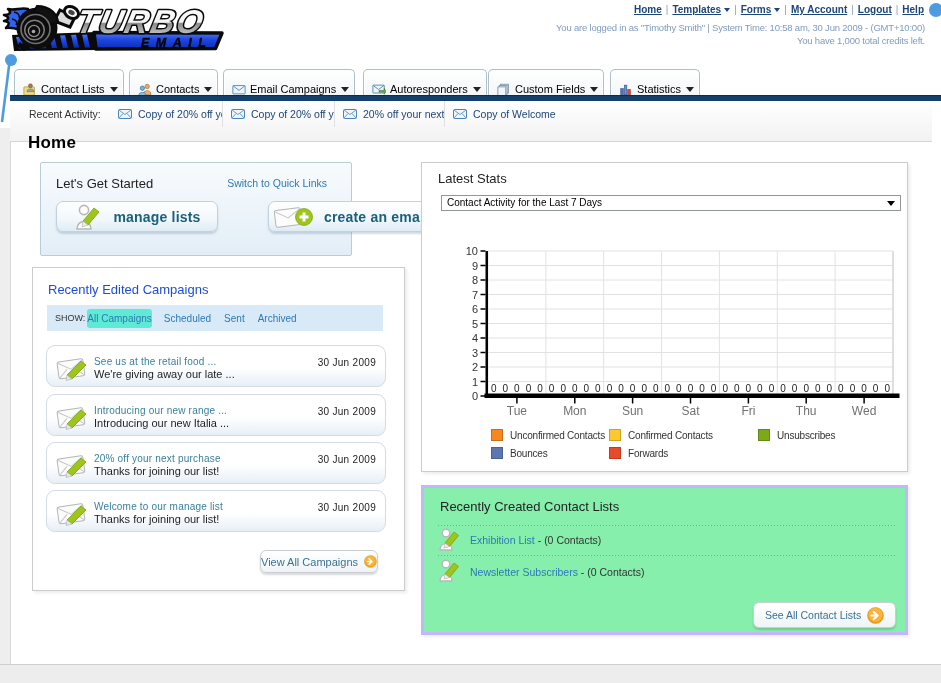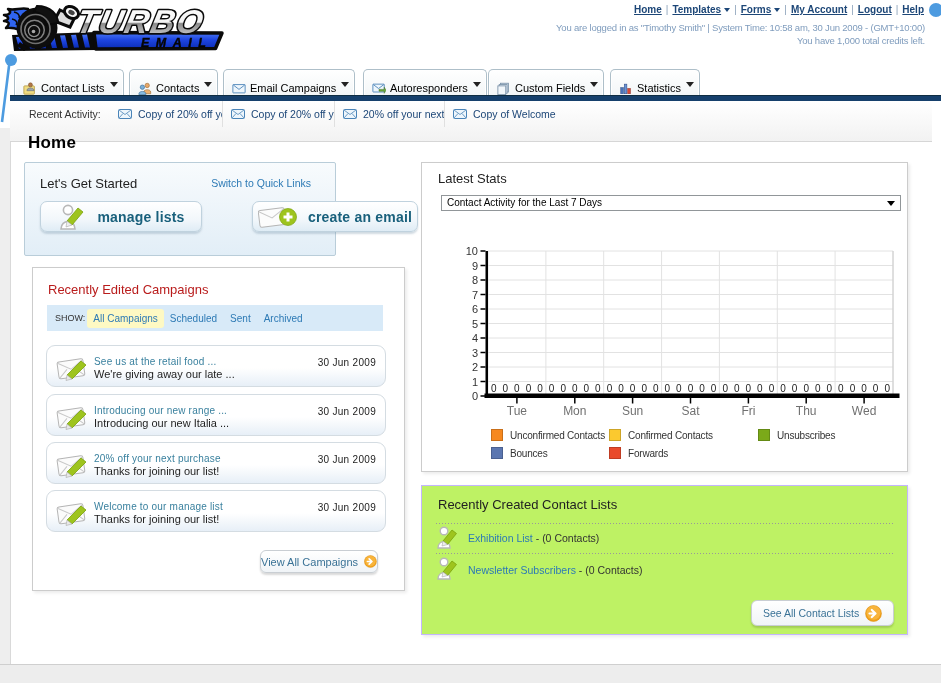--- a/index.html
+++ b/index.html
@@ -10,68 +10,68 @@
 
 .toplinks { position:absolute; top:4px; right:17px; font-size:10px; color:#9aa7b5; white-space:nowrap;text-align:right; }
 .toplinks a { color:#1c4677; text-decoration:underline; font-weight:bold; }
 .toplinks .sep { color:#8da3bb; margin:0 4px; font-weight:normal; }
 .caret { display:inline-block; width:0; height:0; border-left:3.5px solid transparent; border-right:3.5px solid transparent; border-top:4.5px solid #1c4677; vertical-align:middle; margin-left:3px; }
 .loggedin { position:absolute; top:22px; right:16px; font-size:9.5px; letter-spacing:-0.2px; color:#7f9cbd; text-align:right; line-height:12.5px; }
 .helpdot { position:absolute; top:3px; left:929px; width:14px; height:14px; border-radius:50%; background:#4d9be0; }
 
 
 .tabs { position:absolute; top:69px; left:0; width:941px; height:26px; }
-.tab { position:absolute; top:0; height:39px; background:linear-gradient(#ffffff,#f4f7f8 60%,#e8edf0); border:1px solid #aebfc9; border-bottom:none; border-radius:5px 5px 0 0; font-size:11px; color:#000; display:flex; align-items:flex-start; padding:12px 5px 0 8px; white-space:nowrap; box-shadow:0 0 0 1px #fff inset; }
+.tab { position:absolute; top:0; height:39px; background:linear-gradient(#ffffff,#f4f7f8 60%,#e8edf0); border:1px solid #aebfc9; border-bottom:none; border-radius:5px 5px 0 0; font-size:11px; color:#000; display:flex; align-items:center; padding:0 5px 0 8px; white-space:nowrap; box-shadow:0 0 0 1px #fff inset; }
 .tab .ticon { width:14px; height:13px; margin-right:4px; flex:none; }
 .tab .tcaret { display:inline-block; width:0; height:0; border-left:4px solid transparent; border-right:4px solid transparent; border-top:5px solid #222; margin-left:5px; flex:none; }
 .navybar { position:absolute; top:95px; left:10px; width:931px; height:6px; background:#16406c; border-top:1px solid #0f2d42; box-sizing:border-box; }
 
 
 .leftgutter { position:absolute; left:0; top:128px; width:10px; height:537px; background:#eeeeee; }
 .contentbox { position:absolute; left:10px; top:101px; width:931px; height:564px; background:#fff; border-left:1px solid #d9d9d9; }
 .footerline { position:absolute; left:0; top:664px; width:941px; height:1px; background:#cfcfcf; }
 .footer { position:absolute; left:0; top:665px; width:941px; height:18px; background:#ededed; }
 
 
 .recent { position:absolute; left:10px; top:101px; width:922px; height:41px; background:linear-gradient(#ffffff,#f2f2f2); border-bottom:1px solid #d6d6d6; }
 .recent .lab { position:absolute; left:19px; top:7px; font-size:10.5px; color:#333; }
 .ritem { position:absolute; top:0; height:26px; display:flex; align-items:center; font-size:10.5px; color:#1c4677; border-left:1px solid #e0e0e0; padding-left:8px; white-space:nowrap; overflow:hidden; }
 .ritem svg { margin-right:6px; flex:none; }
 
 h1.home { position:absolute; left:28px; top:133px; font-size:17px; color:#000; font-weight:bold; letter-spacing:0.2px; }
 
 
-.started { position:absolute; left:24px; top:162px; width:312px; height:94px; background:linear-gradient(#f8fbfd,#e2eef7); border:1px solid #b9cdd9; border-radius:2px; }
+.started { position:absolute; left:40px; top:162px; width:312px; height:94px; background:linear-gradient(#f8fbfd,#e2eef7); border:1px solid #b9cdd9; border-radius:2px; }
 .started .ttl { position:absolute; left:15px; top:13px; font-size:13px; color:#222; }
 .started .switch { position:absolute; right:24px; top:14px; font-size:10.5px; color:#2d7ab5; }
 .bigbtn { position:absolute; top:38px; height:31px; background:linear-gradient(#ffffff,#f2f7fb 60%,#dfecf5); border:1px solid #c0d2de; border-radius:7px; box-shadow:0 2px 2px rgba(120,150,170,0.35); display:flex; align-items:center; justify-content:center; font-size:14px; font-weight:bold; color:#19607c; letter-spacing:0.2px; }
 .bigbtn svg { margin-right:10px; }
 
 
 .campaigns { position:absolute; left:32px; top:267px; width:373px; height:324px; background:#fff; border:1px solid #cccccc; box-shadow:2px 2px 3px rgba(0,0,0,0.08); }
-.campaigns .ttl { position:absolute; left:15px; top:14px; font-size:13px; color:#b91c1c; }
+.campaigns .ttl { position:absolute; left:15px; top:14px; font-size:13px; color:#1d4ed8; }
 .showbar { position:absolute; left:14px; top:37px; width:336px; height:26px; background:#d8eaf8; display:flex; align-items:center; font-size:10px; }
 .showbar .sl { color:#333; font-size:9px; margin:0 2px 0 8px; }
 .showbar a { color:#2d7ab5; margin-right:13px; }
-.showbar .cur { background:#fef9c3; border-radius:3px; padding:4px 6px; margin-right:6px; color:#2d7ab5; }
+.showbar .cur { background:#5eead4; border-radius:3px; padding:4px 0; margin-right:12px; color:#2d7ab5; }
 .citem { position:absolute; left:13px; width:340px; height:42px; background:linear-gradient(#ffffff 55%,#e7eff7); border:1px solid #d4dce2; border-radius:9px; }
 .citem .t { position:absolute; left:47px; top:10px; font-size:10px; color:#39809e; letter-spacing:0.2px; }
 .citem .s { position:absolute; left:47px; top:22px; font-size:11px; color:#1e1e1e; }
 .citem .d { position:absolute; right:9px; top:11px; font-size:10px; color:#222; letter-spacing:0.3px; }
 .citem svg.env { position:absolute; left:8px; top:9px; }
 .viewall { position:absolute; left:227px; top:282px; width:118px; height:23px; background:linear-gradient(#ffffff,#f0f4f7); border:1px solid #c9ced3; border-radius:6px; box-shadow:0 2px 2px rgba(0,0,0,0.15); display:flex; align-items:center; justify-content:center; font-size:11px; color:#3a7296; white-space:nowrap; }
 
 
 .stats { position:absolute; left:421px; top:162px; width:487px; height:310px; background:#fff; border:1px solid #cccccc; box-shadow:2px 2px 3px rgba(0,0,0,0.08); }
 .stats .ttl { position:absolute; left:16px; top:8px; font-size:13px; color:#222; }
 .dropdown { position:absolute; left:19px; top:32px; width:460px; height:16px; border:1px solid #919699; background:#fff; font-size:10px; color:#000; line-height:14px; padding-left:5px; }
 .dropdown .dar { position:absolute; right:5px; top:5px; width:0; height:0; border-left:4px solid transparent; border-right:4px solid transparent; border-top:5px solid #000; }
 
 
-.clists { position:absolute; left:421px; top:485px; width:487px; height:150px; background:#bef264; border:1px solid #c4b5fd; box-shadow:2px 2px 3px rgba(0,0,0,0.08); }
+.clists { position:absolute; left:421px; top:485px; width:487px; height:150px; background:#86efac; border:3px solid #c4b5fd; box-shadow:2px 2px 3px rgba(0,0,0,0.08); }
 .clists .ttl { position:absolute; left:16px; top:11px; font-size:13px; color:#222; }
 .dotline { position:absolute; left:14px; width:458px; height:1px; background-image:repeating-linear-gradient(90deg,#999 0 1px,transparent 1px 3px); }
 .clitem { position:absolute; left:13px; font-size:10.5px; color:#333; }
 .clitem a { color:#2d7ab5; }
 .seeall { position:absolute; left:329px; top:114px; width:143px; height:26px; background:linear-gradient(#ffffff,#f0f4f7); border:1px solid #c9ced3; border-radius:6px; box-shadow:0 2px 2px rgba(0,0,0,0.15); display:flex; align-items:center; justify-content:center; font-size:10.5px; color:#3a7296; white-space:nowrap; }
 
 
 .leg { position:absolute; font-size:10px; color:#333; display:flex; align-items:center; white-space:nowrap; letter-spacing:-0.2px; }
 .leg .sq { width:12px; height:12px; margin-right:7px; border:1px solid rgba(0,0,0,0.18); flex:none; }
 a { text-decoration:none; }

